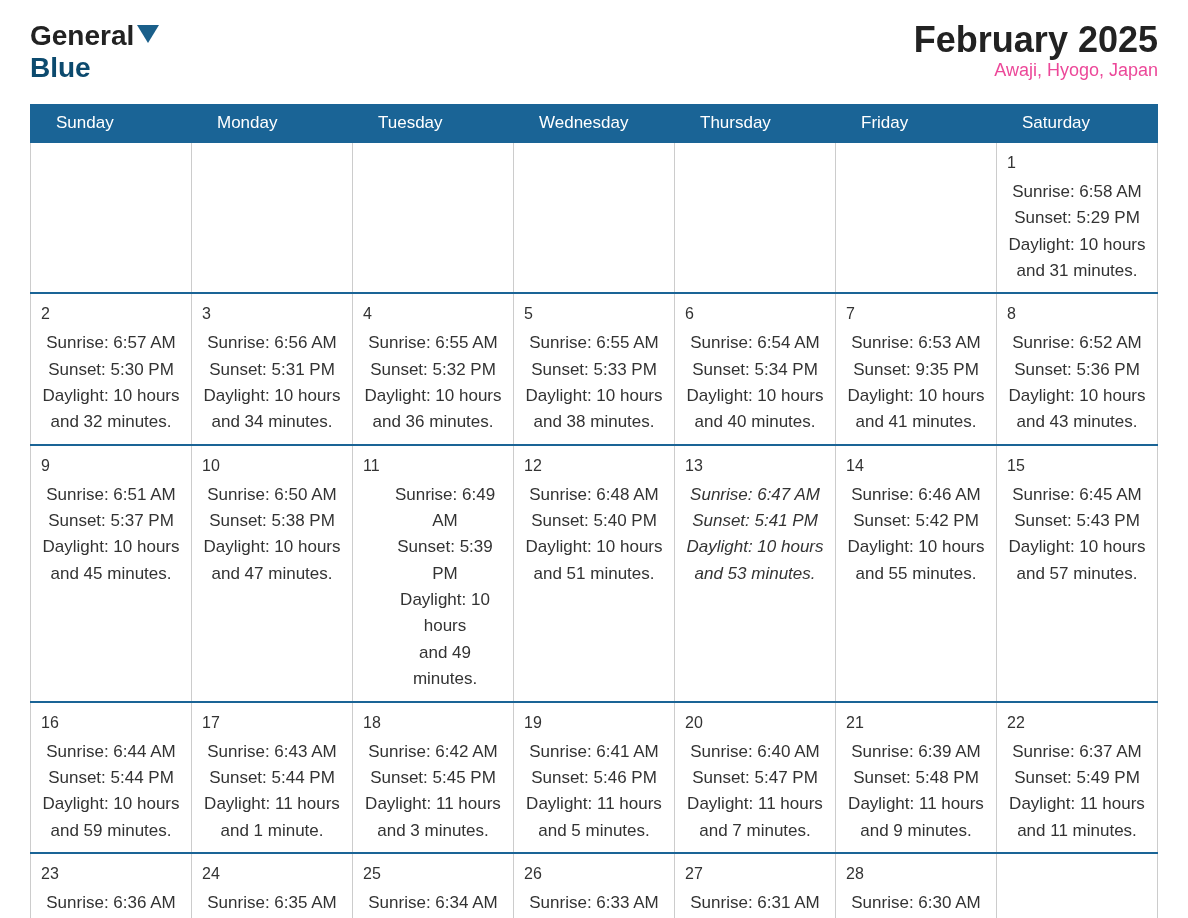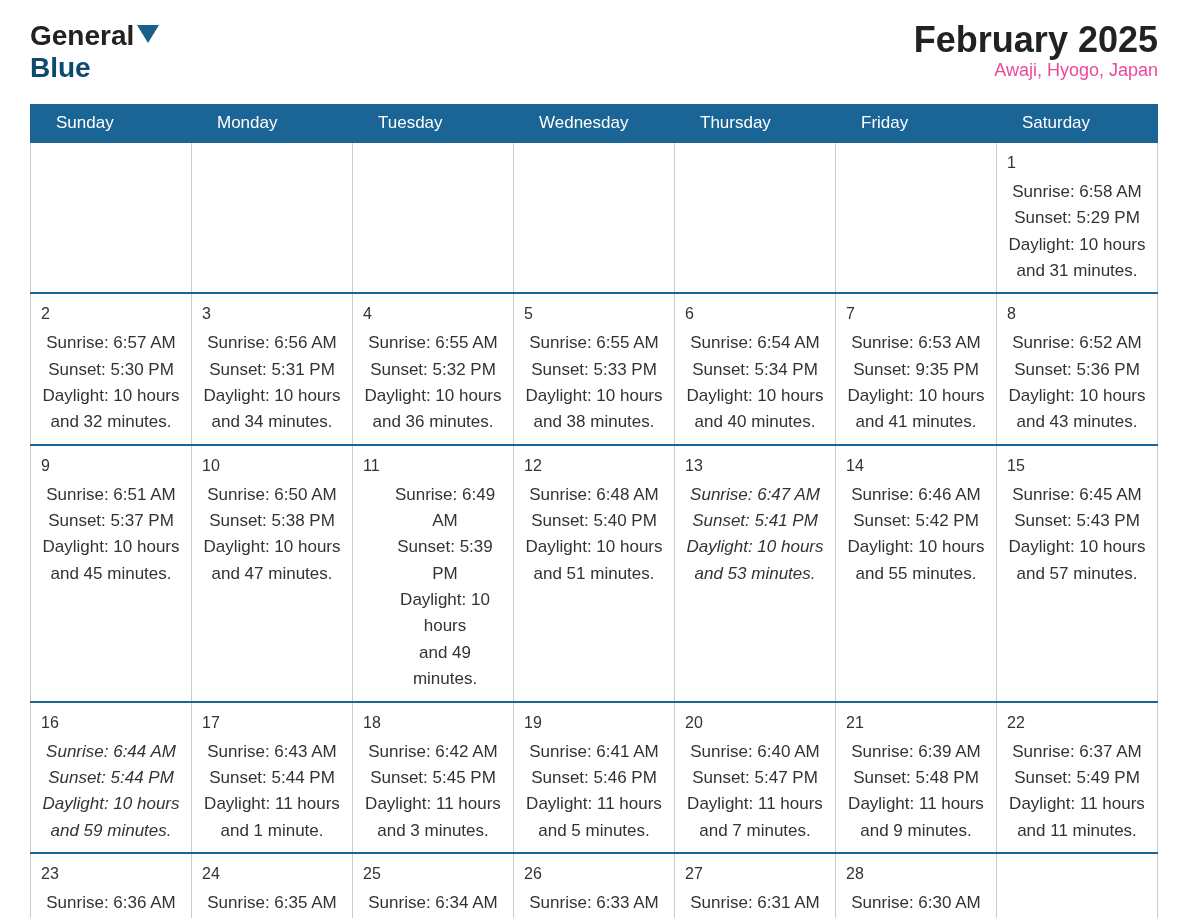--- a/index.html
+++ b/index.html
@@ -246,21 +246,21 @@
           <span class="day-number">15</span>
           <div class="day-info" style="white-space: pre-line;">Sunrise: 6:45 AM
 Sunset: 5:43 PM
 Daylight: 10 hours
 and 57 minutes.</div>
         </td>
       </tr>
       <tr>
         <td>
           <span class="day-number">16</span>
-          <div class="day-info" style="white-space: pre-line; font-style: italic;">Sunrise: 6:44 AM
+          <div class="day-info" style="white-space: pre-line;">Sunrise: 6:44 AM
 Sunset: 5:44 PM
 Daylight: 10 hours
 and 59 minutes.</div>
         </td>
         <td>
           <span class="day-number">17</span>
           <div class="day-info" style="white-space: pre-line;">Sunrise: 6:43 AM
 Sunset: 5:44 PM
 Daylight: 11 hours
 and 1 minute.</div>

